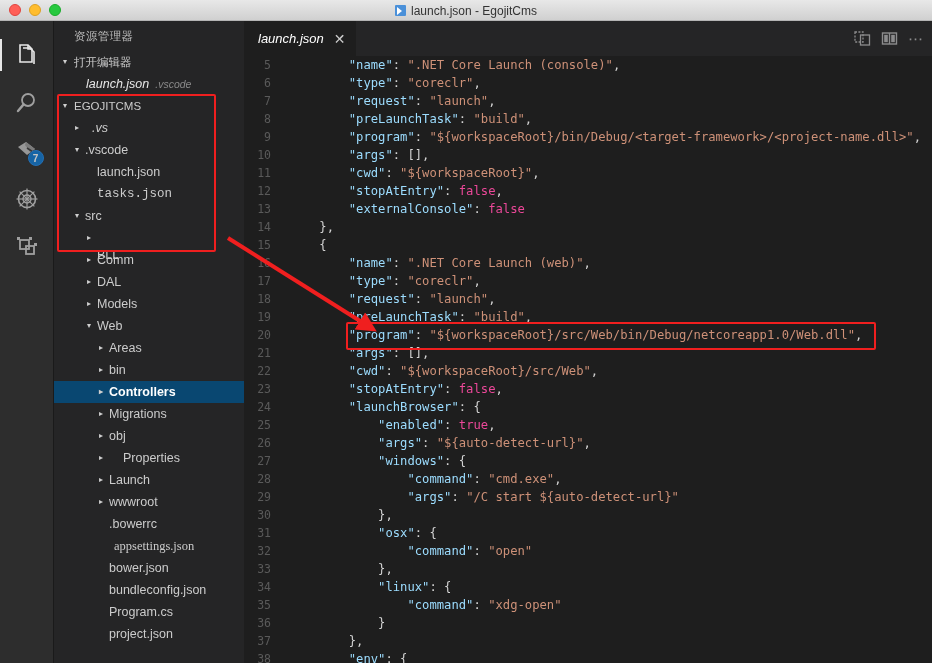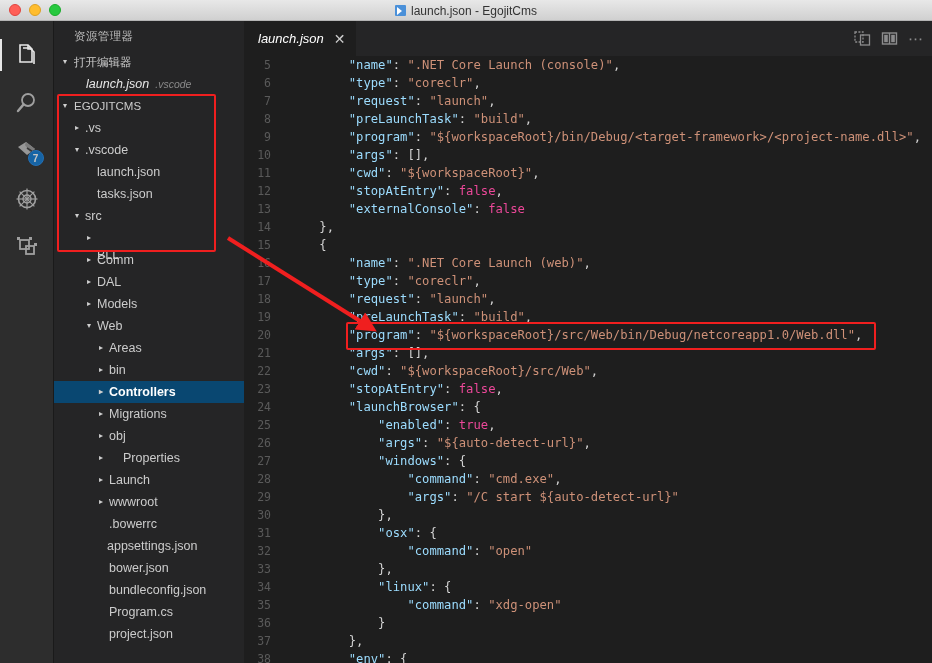--- a/index.html
+++ b/index.html
@@ -274,31 +274,31 @@
       </div>
 
     <div class="section-header">
       <span class="twisty">▾</span>
       <span>EGOJITCMS</span>
     </div>
 
     <div id="file-tree">
         <div class="tree-row" style="padding-left: 18px;">
           <span class="twisty">▸</span>
-          <span class="tree-label" style="margin-left: 3px;">.vs</span>
+          <span class="tree-label" style="margin-left: 10px; font-style: italic;">.vs</span>
         </div>
         <div class="tree-row" style="padding-left: 18px;">
           <span class="twisty">▾</span>
           <span class="tree-label" style="margin-left: 3px;">.vscode</span>
         </div>
         <div class="tree-row" style="padding-left: 30px;">
           <span class="twisty">&nbsp;</span>
           <span class="tree-label" style="margin-left: 3px;">launch.json</span>
         </div>
-        <div class="tree-row" style="padding-left: 30px;">
+        <div class="tree-row" style="padding-left: 30px; font-family: Liberation Mono, monospace;">
           <span class="twisty">&nbsp;</span>
           <span class="tree-label" style="margin-left: 3px;">tasks.json</span>
         </div>
         <div class="tree-row" style="padding-left: 18px;">
           <span class="twisty">▾</span>
           <span class="tree-label" style="margin-left: 3px;">src</span>
         </div>
         <div class="tree-row" style="padding-left: 30px;">
           <span class="twisty">▸</span>
           <span class="tree-label" style="margin-left: 3px; margin-top: 34px;">BLL</span>
@@ -350,21 +350,21 @@
         <div class="tree-row" style="padding-left: 42px;">
           <span class="twisty">▸</span>
           <span class="tree-label" style="margin-left: 3px;">wwwroot</span>
         </div>
         <div class="tree-row" style="padding-left: 42px;">
           <span class="twisty">&nbsp;</span>
           <span class="tree-label" style="margin-left: 3px;">.bowerrc</span>
         </div>
         <div class="tree-row" style="padding-left: 42px;">
           <span class="twisty">&nbsp;</span>
-          <span class="tree-label" style="margin-left: 1px;">appsettings.json</span>
+          <span class="tree-label" style="margin-left: 8px; font-family: Liberation Serif, serif;">appsettings.json</span>
         </div>
         <div class="tree-row" style="padding-left: 42px;">
           <span class="twisty">&nbsp;</span>
           <span class="tree-label" style="margin-left: 3px;">bower.json</span>
         </div>
         <div class="tree-row" style="padding-left: 42px;">
           <span class="twisty">&nbsp;</span>
           <span class="tree-label" style="margin-left: 3px;">bundleconfig.json</span>
         </div>
         <div class="tree-row" style="padding-left: 42px;">

